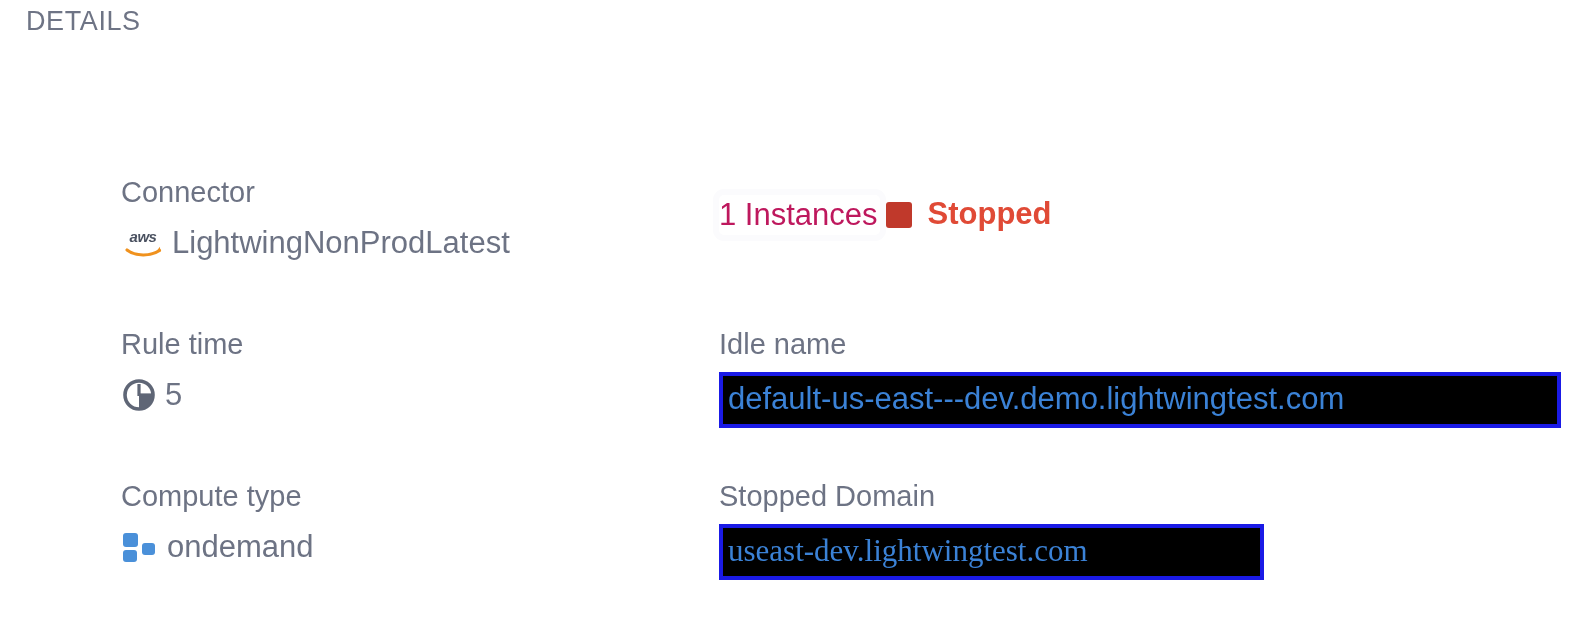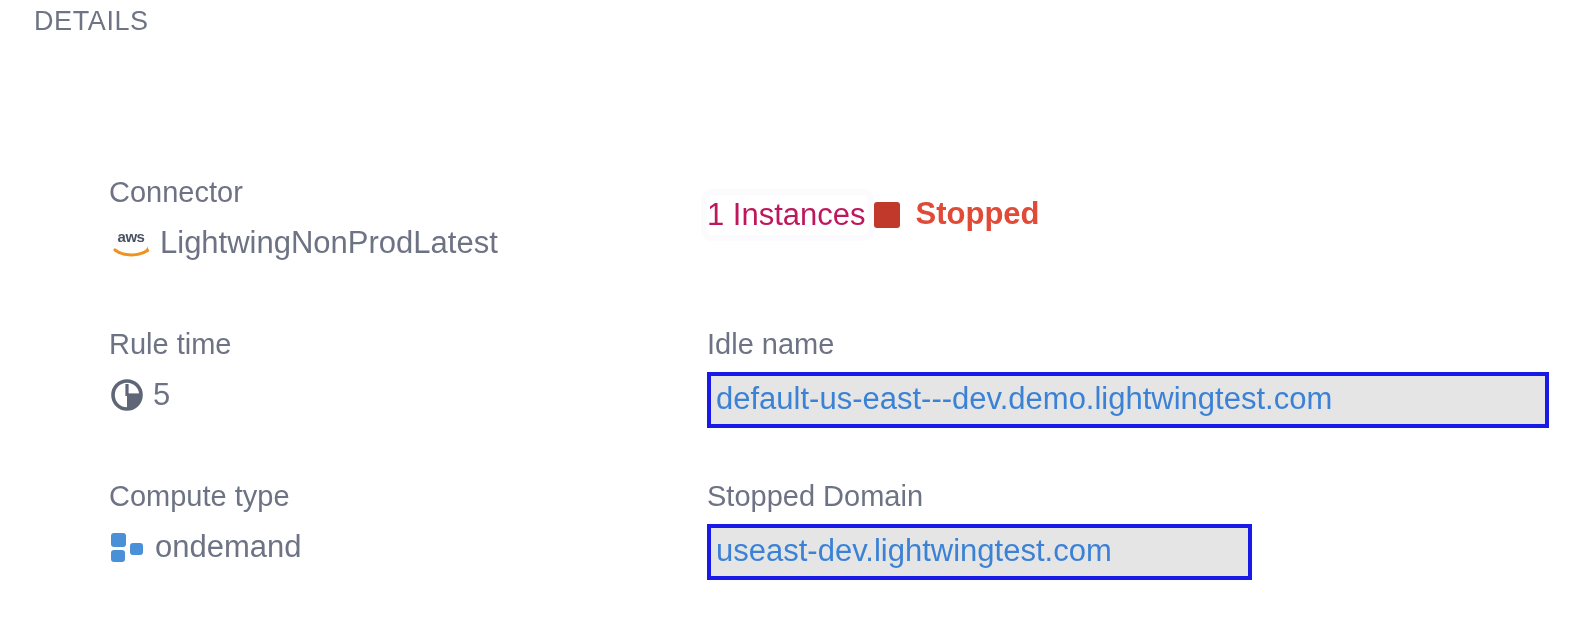--- a/index.html
+++ b/index.html
@@ -18,27 +18,26 @@
 
   
   .section-header {
     position: absolute;
     left: 26px;
     top: 6px;
     font-size: 27px;
     letter-spacing: 0.6px;
     color: #6e7485;
     font-weight: 400;
-    margin-left: 8px;
   }
 
   
   .details-grid {
     position: absolute;
-    left: 4px;
+    left: 16px;
     top: 178px;
     width: 1269px;
   }
   .detail-row {
     position: relative;
     height: 152px;
   }
   .detail-cell {
     position: absolute;
     top: 0;
@@ -63,20 +62,21 @@
     align-items: center;
     white-space: nowrap;
   }
 
   
   .icon {
     display: inline-flex;
     align-items: center;
     justify-content: flex-start;
     flex: 0 0 auto;
+    font-style: italic;
   }
   .aws-icon   { width: 44px; height: 36px; margin-right: 7px; }
   .clock-icon { width: 36px; height: 36px; margin-right: 8px; }
   .cube-icon  { width: 40px; height: 36px; margin-right: 6px; }
 
   
   .instances-wrap {
     display: flex;
     align-items: center;
   }
@@ -105,32 +105,32 @@
     color: #e04a36;
     font-size: 31px;
     white-space: nowrap;
     font-weight: bold;
   }
 
   
   .link-box {
     display: inline-block;
     border: 4px solid #1a1ae6;
-    background: #e5e5e5;
+    background: #000000;
     color: #3b82d6;
     font-size: 31px;
     line-height: 1.28;
     padding: 3px 5px 5px 5px;
     margin-top: 13px;
     cursor: pointer;
     white-space: nowrap;
     box-sizing: border-box;
   }
   .link-box.hostname      { width: 842px; }
-  .link-box.customdomain  { width: 545px; }
+  .link-box.customdomain  { width: 545px; font-family: Liberation Serif, serif; }
 </style>
 </head>
 <body>
 
 <div class="section-header">DETAILS</div>
 
 <div class="details-grid">
 
   <div class="detail-row">
 

